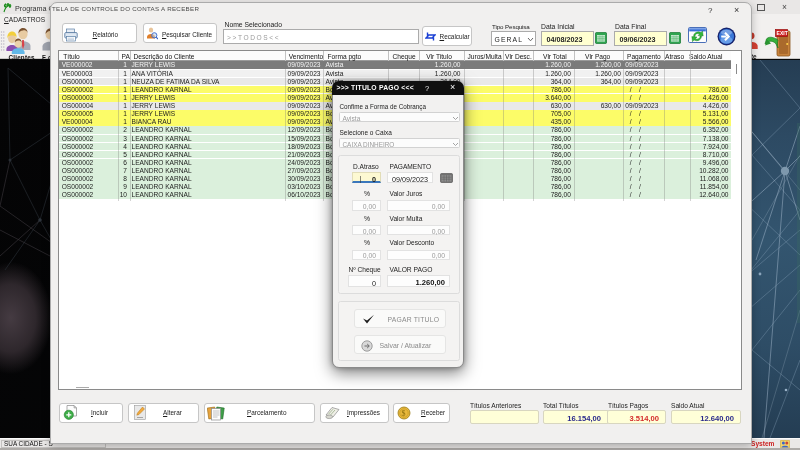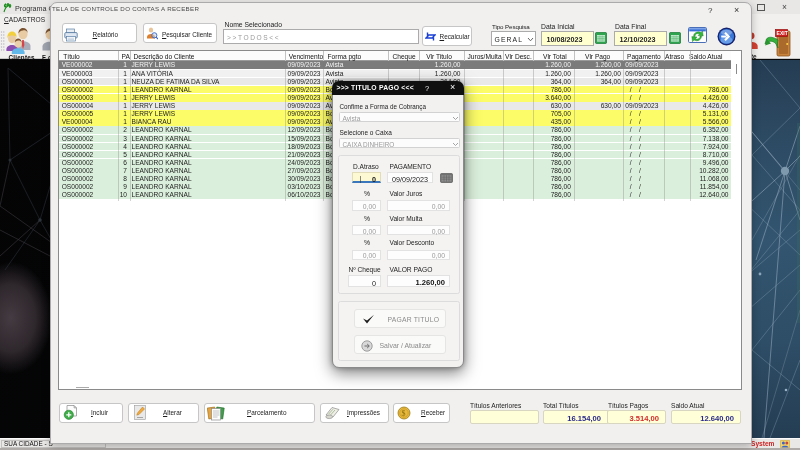--- a/index.html
+++ b/index.html
@@ -156,30 +156,30 @@
 
   <span class="lbl" style="left:441px;top:19.5px;font-size:6.2px;letter-spacing:-.1px">Tipo  Pesquisa</span>
   <div class="abs" style="left:439.5px;top:27.5px;width:45px;height:15.5px;background:#fff;border:1px solid #ababab">
     <span class="abs" style="left:3px;top:4px;font-size:6.8px;color:#222;letter-spacing:1.1px">GERAL</span>
     <svg class="abs" style="left:35px;top:5px" width="7" height="5" viewBox="0 0 7 5">
         <path d="M1 1 L3.5 3.8 L6 1" stroke="#666" stroke-width="1" fill="none"></path>
       </svg>
   </div>
   <span class="lbl" style="left:490px;top:19.5px;font-size:6.8px">Data Inicial</span>
   <div class="abs" style="left:489.5px;top:27.5px;width:53px;height:15.5px;background:#ffffd0;border:1px solid #ababab">
-    <span class="abs" style="left:5px;top:3.5px;font-size:7.2px;font-weight:bold;color:#222">10/08/2023</span>
+    <span class="abs" style="left:5px;top:3.5px;font-size:7.2px;font-weight:bold;color:#222">04/08/2023</span>
   </div>
   <svg class="abs" style="left:544px;top:28.5px" width="12" height="12" viewBox="0 0 12 12">
     <rect x="0.4" y="0.4" width="11.2" height="11.2" rx="1.4" fill="#2ea44f" stroke="#1a7a35" stroke-width=".8"></rect>
     <rect x="2.2" y="3" width="7.6" height="6.6" fill="#eaf7ee"></rect>
     <path d="M2.2 4.8 L9.8 4.8 M4.1 3 L4.1 9.6 M6 3 L6 9.6 M7.9 3 L7.9 9.6 M2.2 6.4 L9.8 6.4 M2.2 8 L9.8 8" stroke="#2ea44f" stroke-width=".5"></path>
   </svg>
   <span class="lbl" style="left:564px;top:19.5px;font-size:6.8px">Data Final</span>
   <div class="abs" style="left:562.5px;top:27.5px;width:53px;height:15.5px;background:#ffffd0;border:1px solid #ababab">
-    <span class="abs" style="left:5px;top:3.5px;font-size:7.2px;font-weight:bold;color:#222">12/10/2023</span>
+    <span class="abs" style="left:5px;top:3.5px;font-size:7.2px;font-weight:bold;color:#222">09/06/2023</span>
   </div>
   <svg class="abs" style="left:618px;top:28.5px" width="12" height="12" viewBox="0 0 12 12">
     <rect x="0.4" y="0.4" width="11.2" height="11.2" rx="1.4" fill="#2ea44f" stroke="#1a7a35" stroke-width=".8"></rect>
     <rect x="2.2" y="3" width="7.6" height="6.6" fill="#eaf7ee"></rect>
     <path d="M2.2 4.8 L9.8 4.8 M4.1 3 L4.1 9.6 M6 3 L6 9.6 M7.9 3 L7.9 9.6 M2.2 6.4 L9.8 6.4 M2.2 8 L9.8 8" stroke="#2ea44f" stroke-width=".5"></path>
   </svg>
   <svg class="abs" style="left:637.3px;top:23.9px" width="19" height="16" viewBox="0 0 19 16">
     <rect x="0.5" y="0.5" width="18" height="15" rx="1.2" fill="#fdfdfd" stroke="#4a6fb8" stroke-width="1"></rect>
     <rect x="1.2" y="1.2" width="16.6" height="3.2" fill="#3a6fd8"></rect>
     <rect x="1.2" y="1.2" width="16.6" height="1.2" fill="#85aae8"></rect>

